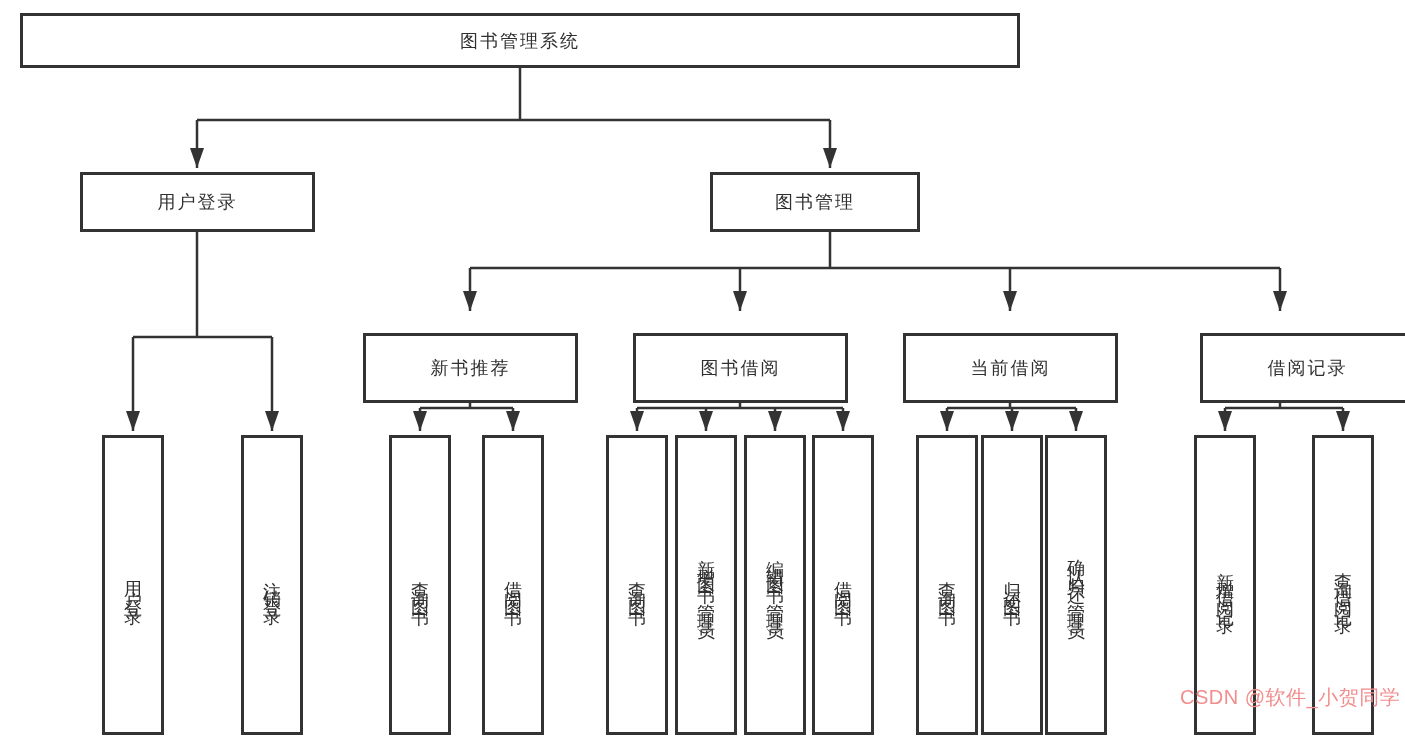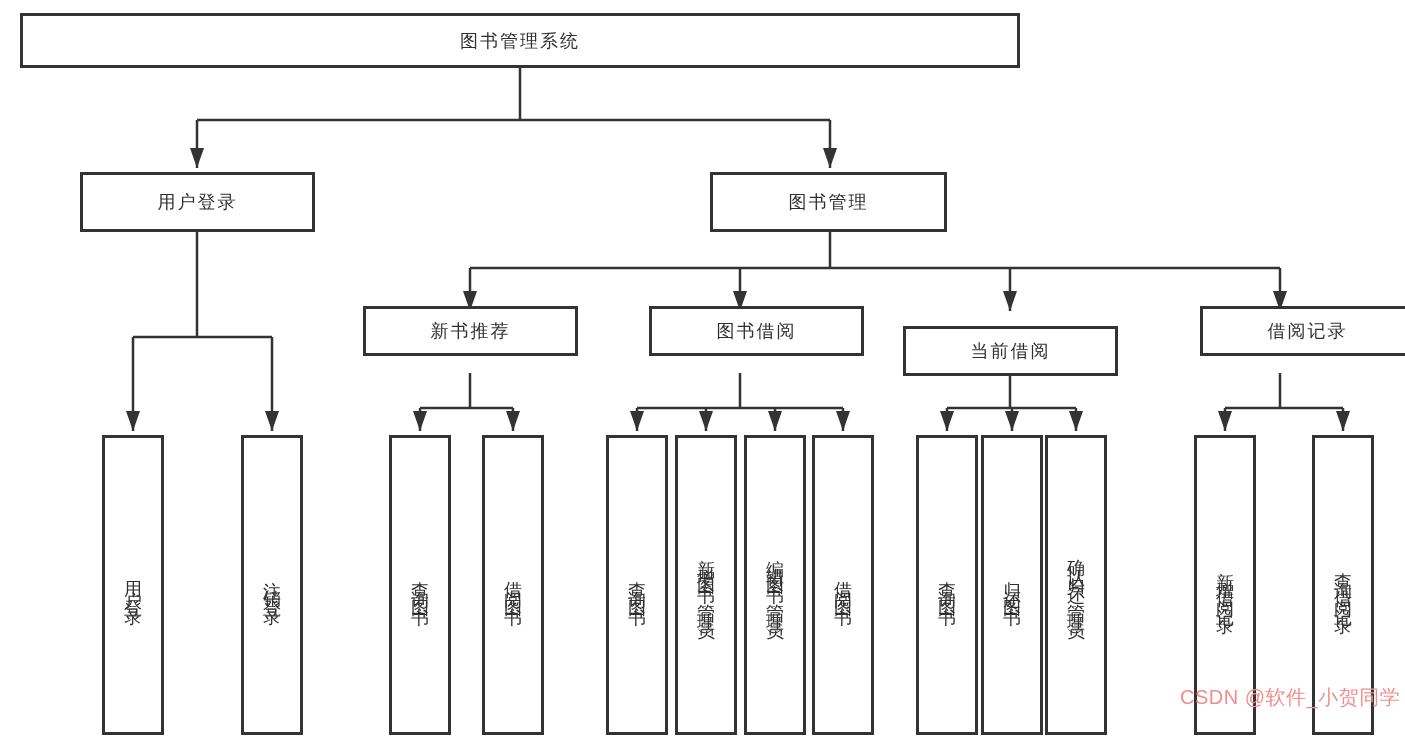--- a/index.html
+++ b/index.html
@@ -42,26 +42,26 @@
     justify-content: center;
     z-index: 2;
     font-size: 18px;
     letter-spacing: 2px;
     text-align: center;
   }
 
   .node.root   { left: 20px;  top: 13px;  width: 1000px; height: 55px; border-width: 3px; }
 
   .node.lvl2-a { left: 80px;  top: 172px; width: 235px; height: 60px; border-width: 3px; }
-  .node.lvl2-b { left: 710px; top: 172px; width: 237px; height: 60px; border-width: 3px; }
+  .node.lvl2-b { left: 710px; top: 172px; width: 210px; height: 60px; border-width: 3px; }
 
-  .node.lvl3   { top: 306px; width: 215px; height: 50px; border-width: 3px; }
+  .node.lvl3   { top: 333px; width: 215px; height: 70px; border-width: 3px; }
   .node.l3-1 { left: 363px; }
-  .node.l3-2 { left: 633px; margin-left: 16px; }
-  .node.l3-3 { left: 903px; margin-top: 20px; }
+  .node.l3-2 { left: 633px; }
+  .node.l3-3 { left: 903px; }
   .node.l3-4 { left: 1173px; margin-left: 27px; }
 
   .node.leaf {
     top: 435px; width: 62px; height: 300px;
     border-width: 3px;
     writing-mode: vertical-rl;
     text-orientation: mixed;
     letter-spacing: 9px;
     font-size: 18px;
     line-height: 1;

